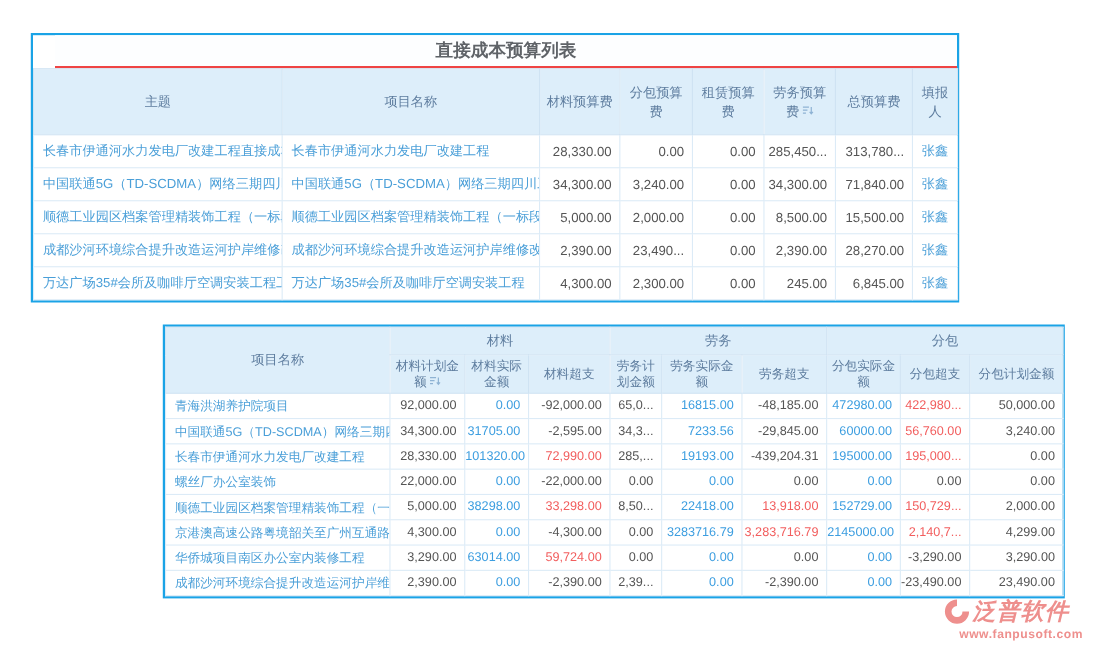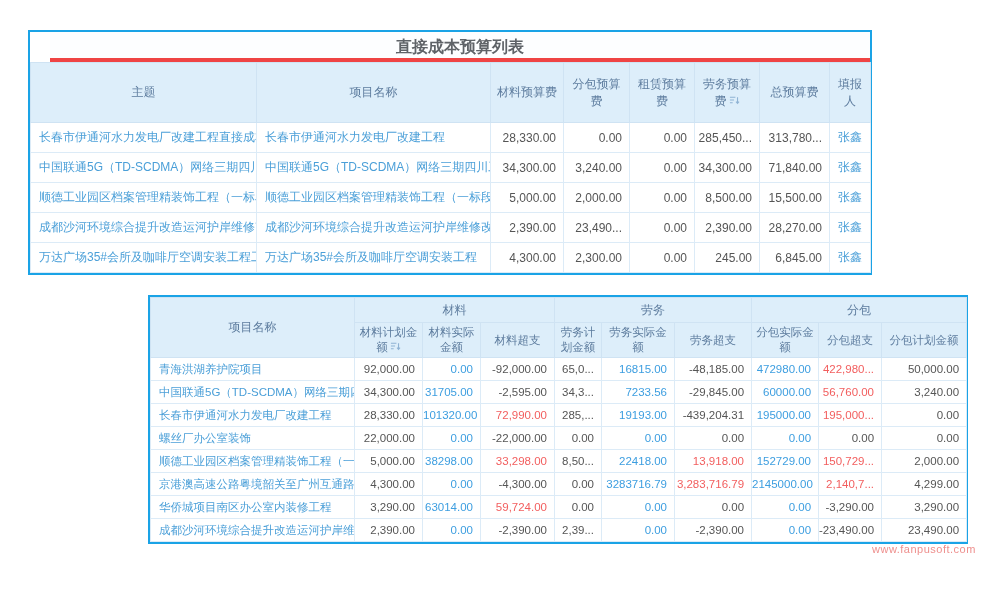--- a/index.html
+++ b/index.html
@@ -4,21 +4,21 @@
 <style>
   * { box-sizing: border-box; margin: 0; padding: 0; }
   html,body { width:1000px; height:600px; background:#ffffff; overflow:hidden;
     font-family:"Liberation Sans","DejaVu Sans",sans-serif; position:relative; }
 
   .panel { position:absolute; border:2px solid #1aa3e6; background:#ffffff; }
   #budget-panel  { left:28px;  top:30px;  width:844px; }
   #compare-panel { left:148px; top:295px; width:820px; }
 
   .panel-title { height:30px; line-height:29px; text-align:center; font-size:16px;
-    font-weight:bold; color:#5f6368; background:#fdfeff; border-bottom:4px solid #ef4444;margin-left:20px; }
+    font-weight:bold; color:#5f6368; background:#fdfeff; border-bottom:2px solid #ef4444;margin-left:20px; }
 
   table { border-collapse:collapse; table-layout:fixed; width:100%; }
   th, td { border:1px solid #dcebf7; overflow:hidden; }
   thead th { background:#ddeefa; color:#5d7c9e; font-weight:normal; font-size:12px;
     text-align:center; white-space:normal; padding:2px 3px; border-color:#cfe3f3; }
 
   #budget-table thead tr { height:60px;margin-top:20px; }
   #budget-table tbody tr { height:30px; }
   #budget-table tbody td { font-size:12px; white-space:nowrap; }
 
@@ -34,21 +34,21 @@
   .t-link { color:#4a9fd8; } .t-grey { color:#555555; }
   .t-blue { color:#3d9ee0; } .t-red  { color:#f25e5e; }
 
   .sort-svg { width:11px; height:11px; vertical-align:-1px; margin-left:2px; }
 
   .watermark { position:absolute; left:858px; top:542px; width:140px;
     color:#ee8f8d; z-index:5; }
   .wm-row { display:flex; align-items:center; }
   .wm-icon { width:24px; height:24px; flex:0 0 auto; margin-right:2px; }
   .wm-brand { font-size:21px; font-weight:bold; font-style:italic; letter-spacing:1px; white-space:nowrap; }
-  .wm-url { font-size:11px; font-weight:normal; letter-spacing:0.5px; margin-top:1px; padding-left:14px; white-space:nowrap; }
+  .wm-url { font-size:11px; font-weight:bold; letter-spacing:0.5px; margin-top:1px; padding-left:14px; white-space:nowrap; }
 </style>
 </head>
 <body>
 
 <div class="panel" id="budget-panel">
   <div class="panel-title">直接成本预算列表</div>
   <table id="budget-table">
     <colgroup>
       <col style="width:226px">
         <col style="width:234px">
@@ -260,14 +260,20 @@
           <td class="num t-grey">-2,390.00</td>
           <td class="num t-blue">0.00</td>
           <td class="num t-grey">-23,490.00</td>
           <td class="num t-grey">23,490.00</td>
         </tr>
       </tbody>
   </table>
 </div>
 
 <div class="watermark">
+  <div class="wm-row">
+    <svg class="wm-icon" viewBox="0 0 24 24">
+      <path d="M23 12 A11 11 0 1 1 12 1 L12 7 A5 5 0 1 0 17 12 Z" fill="#ee8f8d"></path>
+    </svg>
+    <span class="wm-brand">泛普软件</span>
+  </div>
   <div class="wm-url">www.fanpusoft.com</div>
 </div>
 
 </body></html>

